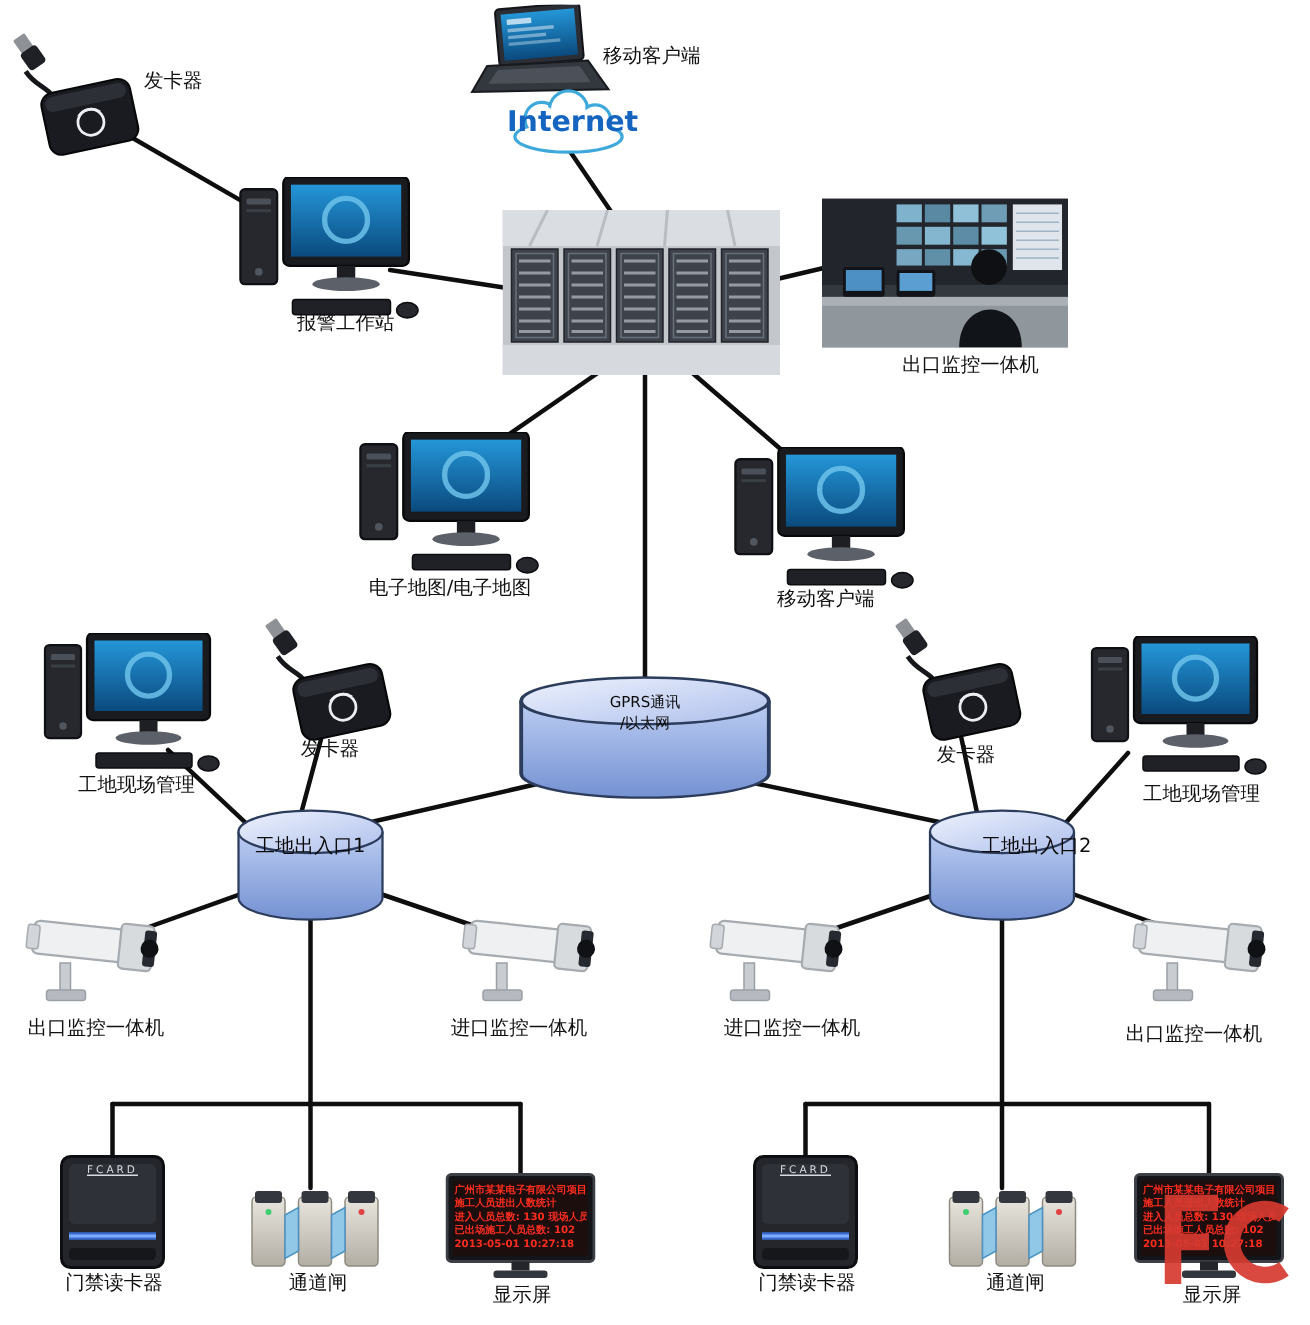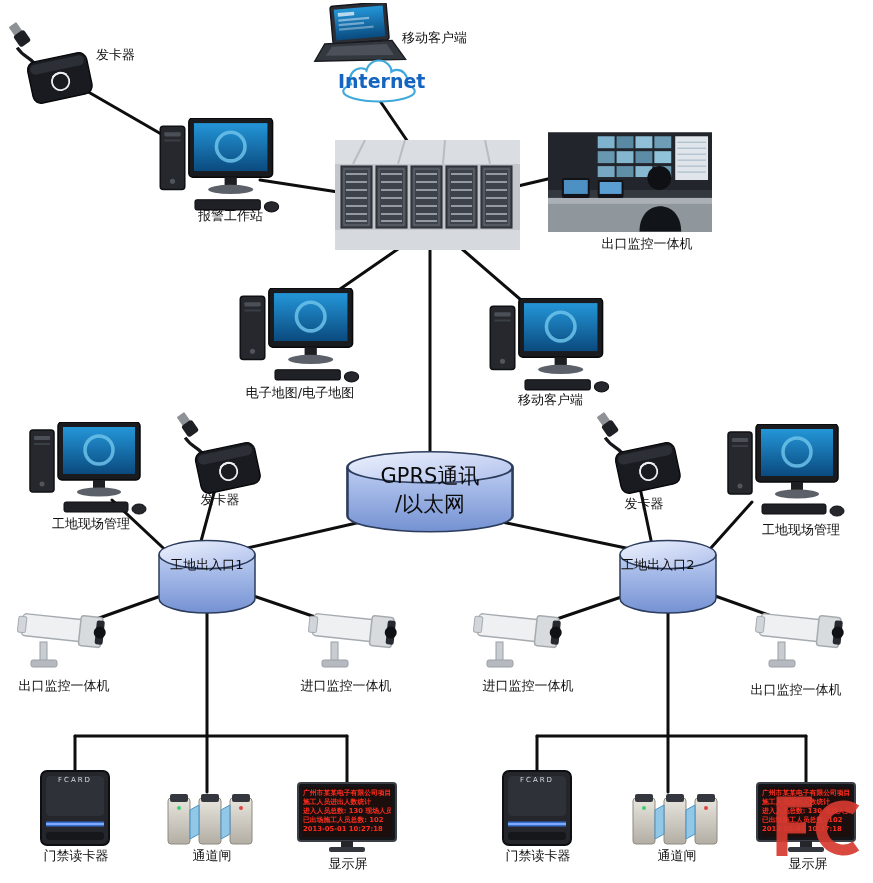--- a/index.html
+++ b/index.html
@@ -6,23 +6,23 @@
   html,body { background:#ffffff; font-family:"DejaVu Sans", sans-serif; }
   #canvas { position:relative; width:873px; height:883px; background:#fff; overflow:hidden; }
   #wires { position:absolute; left:0; top:0; z-index:1; }
   #wires line { stroke:#0e0e0e; stroke-width:3; stroke-linecap:round; }
   .defs { position:absolute; width:0; height:0; overflow:hidden; }
   .node { position:absolute; z-index:2; }
   .node svg { width:100%; height:100%; display:block; overflow:visible; }
   .label { position:absolute; z-index:3; font-size:13px; color:#111; text-align:center; line-height:1.3; }
   .label.left { text-align:left; }
   .internet-label { position:absolute; z-index:3; color:#1565c0; font-weight:bold; font-size:19px; text-align:center; }
-  .cyl-label { position:absolute; z-index:3; text-align:center; color:#0b0b0b; font-size:21px; line-height:1.35; }
+  .cyl-label { position:absolute; z-index:3; text-align:center; color:#0b0b0b; font-size:10px; line-height:1.35; }
   .cyl-label.small { font-size:13px; }
-  .brand { position:absolute; z-index:3; color:#d8dbe0; font-size:7px; letter-spacing:2px; text-align:center; }
+  .brand { position:absolute; z-index:3; color:#d8dbe0; font-size:7px; letter-spacing:2px; text-align:center;text-decoration:underline; }
   .led-lines { position:absolute; z-index:3; color:#ff2d1e; font-size:6.8px; line-height:1.32; overflow:hidden; font-weight:bold; white-space:nowrap; }
   .logo { position:absolute; z-index:4; }
   .logo svg { width:100%; height:100%; display:block; }
 </style>
 </head>
 <body>
 
 <div id="canvas">
 
   <svg class="defs" aria-hidden="true">
@@ -322,21 +322,21 @@
         <use href="#sym-cylinder"></use>
       </svg>
   </div>
   <div class="cyl-label small" style="left:160px;top:556px;width:94px">工地出入口1</div>
 
   <div class="node" style="left:618px;top:538px;width:100px;height:78px">
     <svg viewBox="0 0 100 80" preserveAspectRatio="none">
         <use href="#sym-cylinder"></use>
       </svg>
   </div>
-  <div class="cyl-label small" style="left:600px;top:556px;width:116px">工地出入口2</div>
+  <div class="cyl-label small" style="left:633px;top:556px;width:116px">工地出入口2</div>
 
   <div class="node" style="left:14px;top:594px;width:105px;height:82px">
     <svg viewBox="0 0 105 82">
         <use href="#sym-camera"></use>
       </svg>
   </div>
   <div class="label" style="left:6px;top:678px;width:116px">出口监控一体机</div>
 
   <div class="node" style="left:305px;top:594px;width:105px;height:82px">
     <svg viewBox="0 0 105 82">

